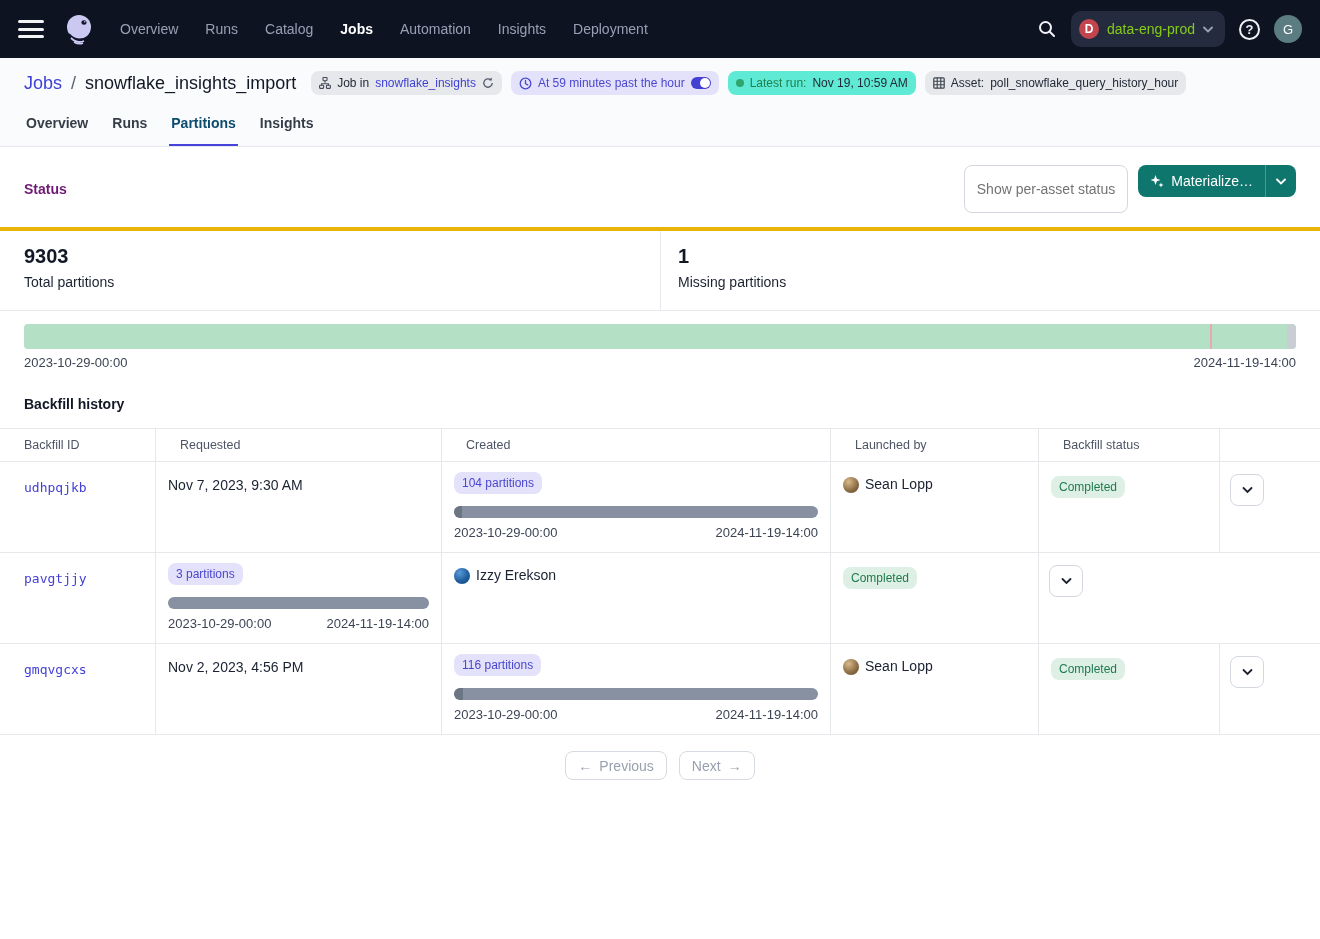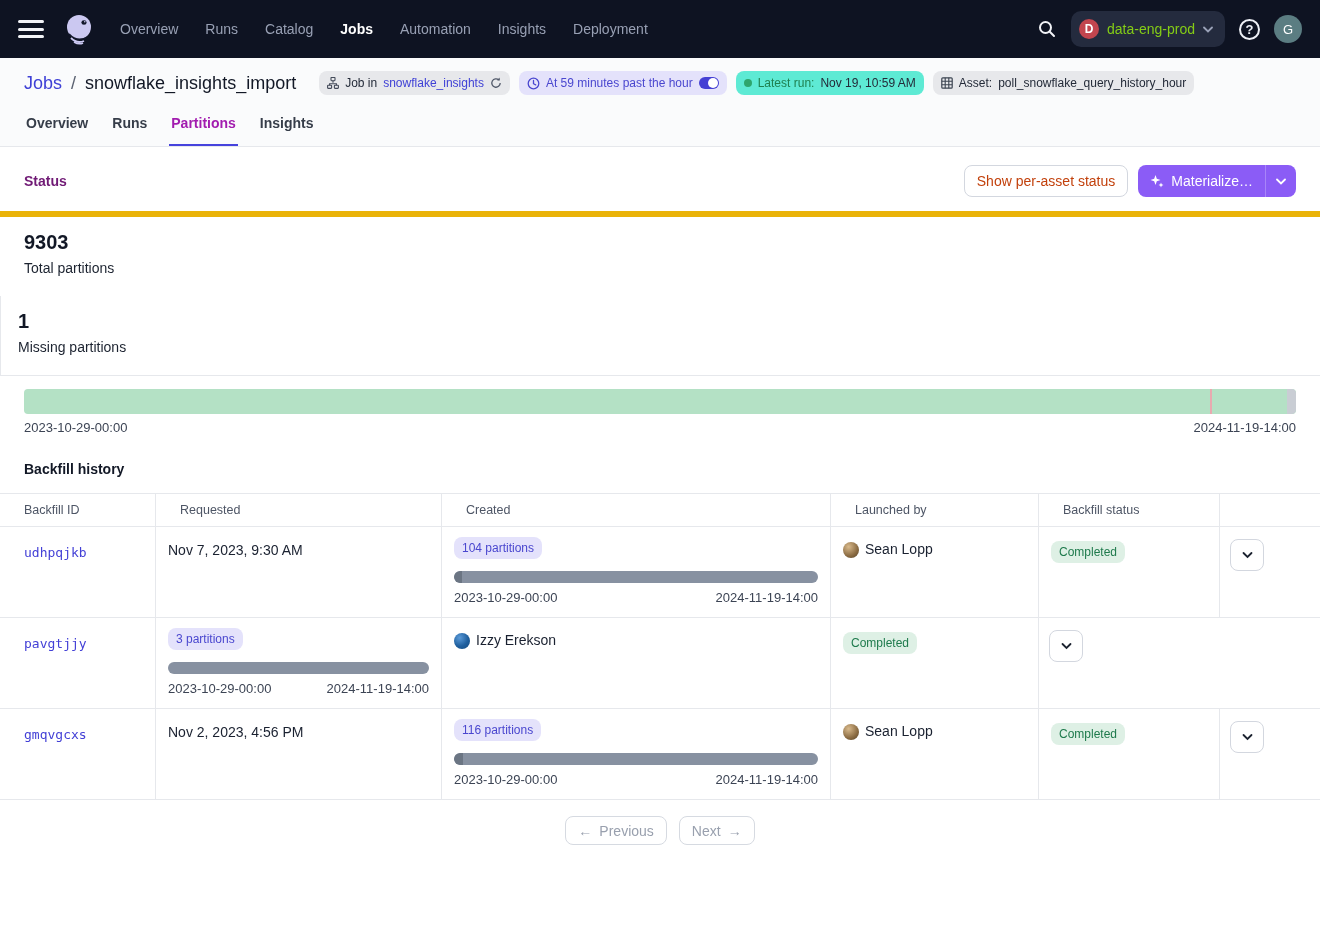--- a/index.html
+++ b/index.html
@@ -25,46 +25,46 @@
   .ws-badge { width:20px; height:20px; border-radius:50%; background:#c2454e; color:#fff; font-size:12px; font-weight:700; display:flex; align-items:center; justify-content:center; }
   .ws-name { color:#84cc16; font-size:14px; }
   .help-circle { width:21px; height:21px; border:2px solid #eef0f6; border-radius:50%; color:#eef0f6; font-size:13px; font-weight:700; display:flex; align-items:center; justify-content:center; background:none; cursor:pointer; }
   .user-avatar { width:28px; height:28px; border-radius:50%; background:#5b7d82; border:none; color:#fff; font-size:13px; display:flex; align-items:center; justify-content:center; cursor:pointer; }
 
   
   .pagehead { background:#fafbfc; border-bottom:1px solid #e6e8ec; }
   .breadcrumb-row { display:flex; align-items:center; padding:13px 24px 8px 24px; gap:9px; }
   .crumb-root { color:#3f41d6; font-size:18px; }
   .crumb-sep { color:#5a6170; font-size:18px; }
-  .page-title { font-size:18px; font-weight:500; color:#121826; margin-right:14px; }
+  .page-title { font-size:18px; font-weight:500; color:#121826; margin-right:6px; }
   .tag { display:inline-flex; align-items:center; gap:6px; height:24px; padding:0 8px; border-radius:8px; font-size:12px; white-space:nowrap; }
   .tag.gray { background:#e7e8eb; color:#232a38; }
   .tag.lavender { background:#e4e2fb; color:#4a47cf; }
   .tag.green { background:#5eead4; color:#1f8150; }
   .tag a { color:#3f41d6; }
   .tag .dark { color:#232a38; }
   .toggle { width:20px; height:12px; border-radius:6px; background:#4540d4; position:relative; display:inline-block; cursor:pointer; }
   .toggle::after { content:""; position:absolute; right:1px; top:1px; width:10px; height:10px; background:#fff; border-radius:50%; }
   .dot { width:8px; height:8px; border-radius:50%; background:#2ea66d; display:inline-block; }
 
   .tabs { display:flex; gap:20px; padding:0 24px; }
   .tab { font-size:14px; font-weight:600; color:#363d49; padding:12px 2px 13px 2px; border-bottom:2px solid transparent; cursor:pointer; }
-  .tab.active { color:#a21caf; border-bottom-color:#4643dd; }
+  .tab.active { color:#0c4a6e; border-bottom-color:#4643dd; }
 
   
   .status-row { display:flex; align-items:center; padding:18px 24px 14px 24px; }
   .section-title { font-size:14px; font-weight:700; color:#701a75; }
   .status-actions { margin-left:auto; display:flex; gap:10px; }
-  .btn-outline { height:32px; padding:0 12px; background:#fff; border:1px solid #d3d7df; border-radius:8px; font-size:14px; color:#c2410c; cursor:pointer; font-family:inherit; }
-  .btn-dark { height:32px; display:flex; align-items:flex-end; background:#8b5cf6; border:none; border-radius:8px; color:#fff; font-size:14px; cursor:pointer; font-family:inherit; padding:0; overflow:hidden; }
+  .btn-outline { height:48px; padding:0 12px; background:#fff; border:1px solid #d3d7df; border-radius:8px; font-size:14px; color:#737373; cursor:pointer; font-family:inherit; }
+  .btn-dark { height:32px; display:flex; align-items:flex-end; background:#0f766e; border:none; border-radius:8px; color:#fff; font-size:14px; cursor:pointer; font-family:inherit; padding:0; overflow:hidden; }
   .btn-dark .main-part { display:flex; align-items:center; gap:7px; padding:0 12px; height:100%; }
   .btn-dark .split { width:1px; height:100%; background:rgba(255,255,255,0.25); }
   .btn-dark .caret-part { padding:0 10px; height:100%; display:flex; align-items:center; }
 
-  .stats { display:grid; grid-template-columns:1fr; border-top:6px solid #eab308; border-bottom:1px solid #e6e8ec; }
+  .stats { display:grid; grid-template-columns:1fr 1fr; border-top:4px solid #eab308; border-bottom:1px solid #e6e8ec; }
   .stat { padding:14px 24px 20px 24px; }
   .stat + .stat { border-left:1px solid #e6e8ec; padding-left:17px; }
   .stat-value { font-size:20px; font-weight:600; color:#121826; }
   .stat-label { font-size:14px; color:#1c2330; margin-top:6px; }
 
   .partition-bar-wrap { padding:13px 24px 0 24px; }
   .partition-bar { position:relative; height:25px; border-radius:4px; background:#b4e1c5; overflow:hidden; }
   .failed-marker { position:absolute; top:0; bottom:0; width:2px; background:#e8aab0; }
   .missing-cap { position:absolute; right:0; top:0; bottom:0; background:#c9cdd4; border-radius:0 4px 4px 0; }
   .bar-dates { display:flex; justify-content:space-between; padding:6px 24px 0 24px; font-size:13px; color:#3c4454; }

